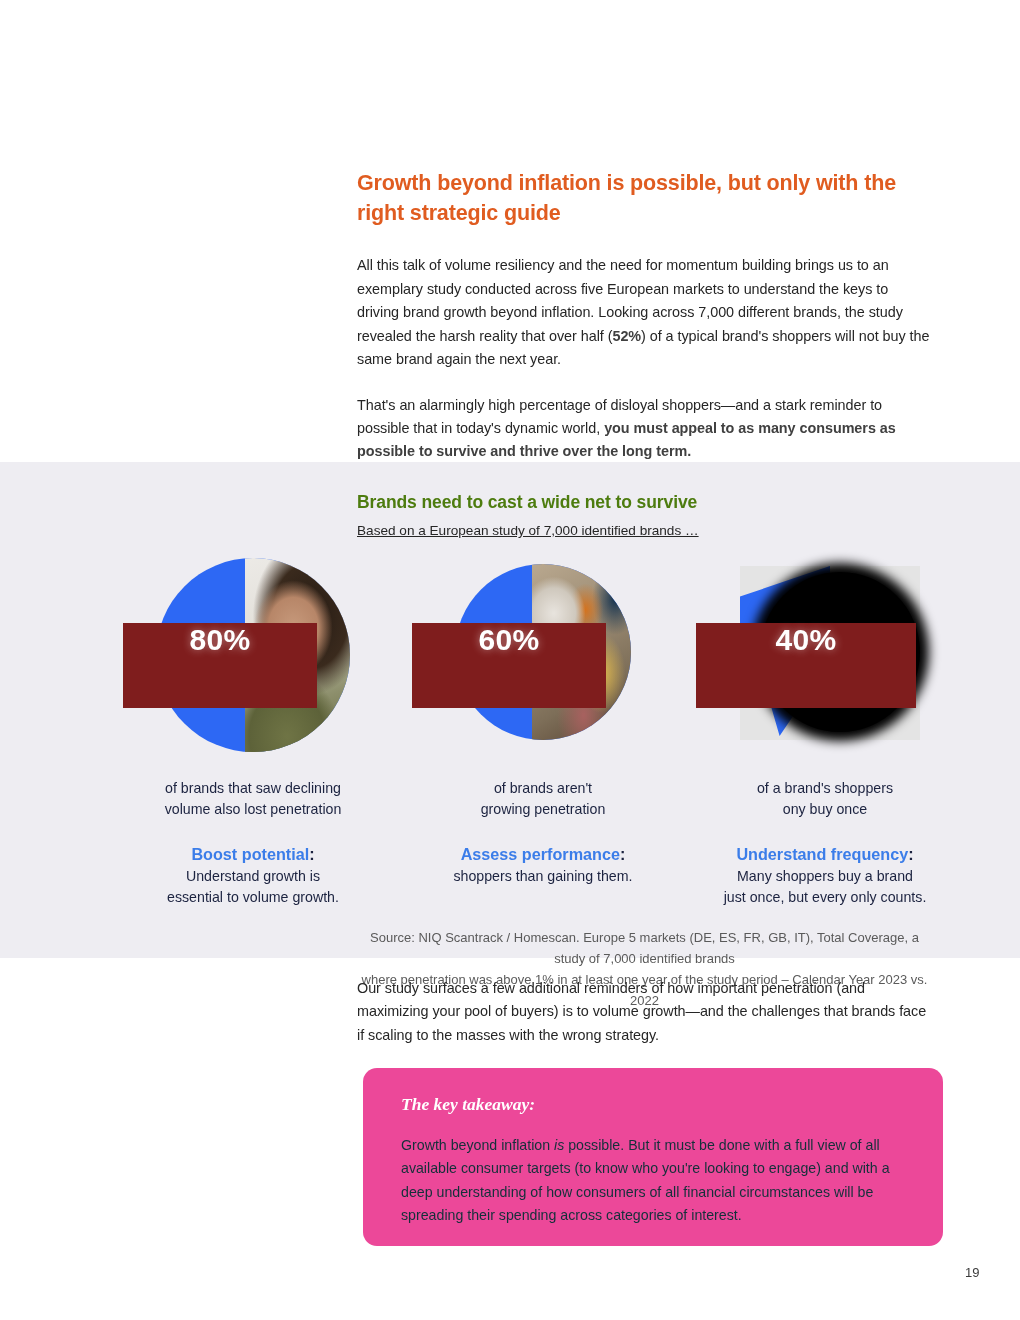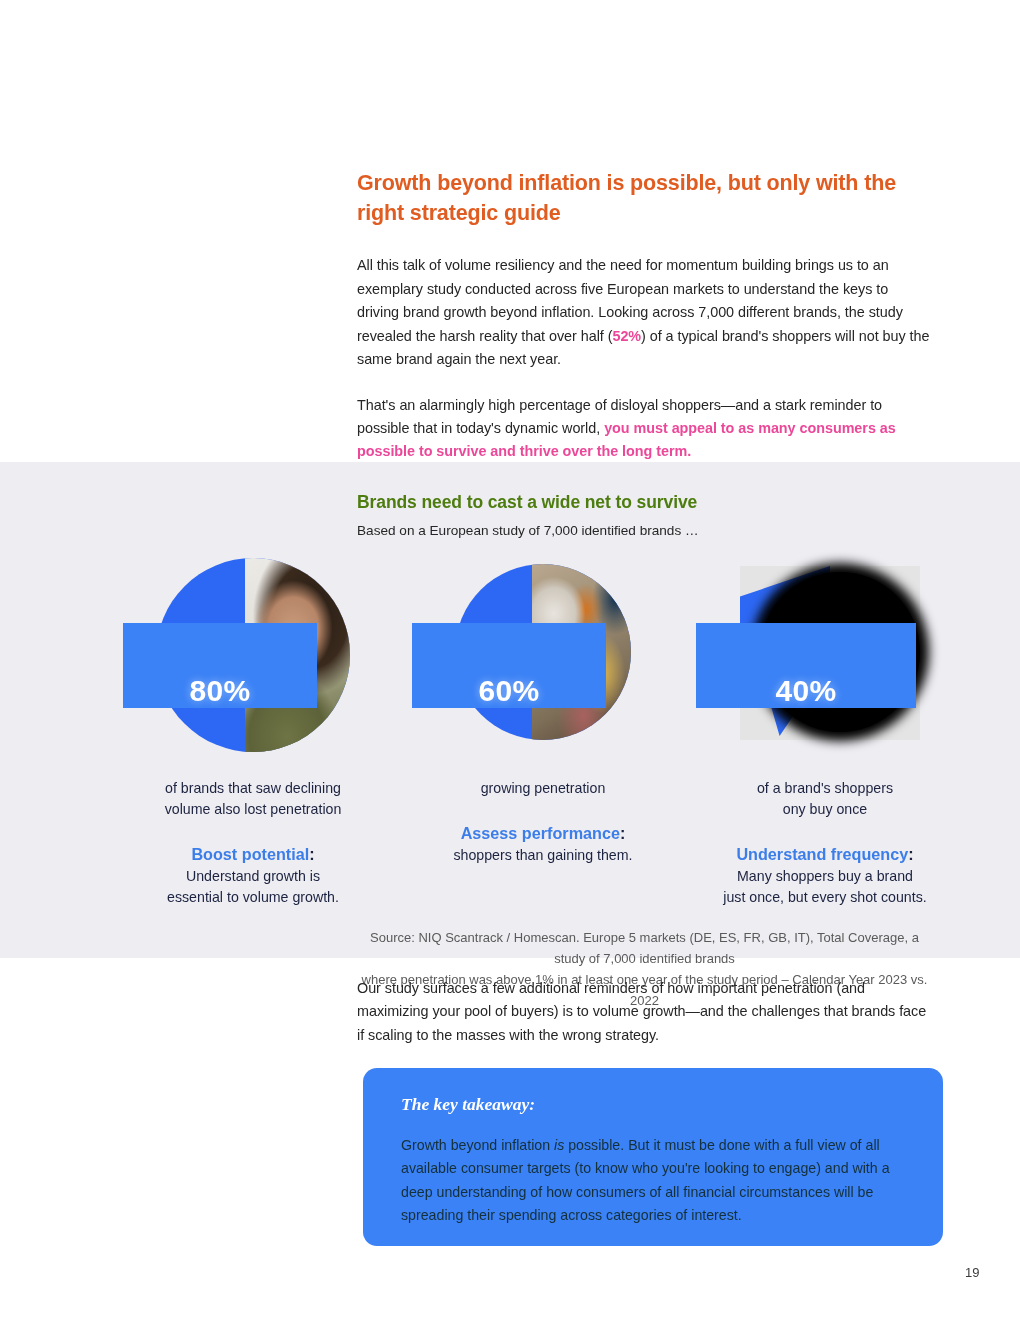--- a/index.html
+++ b/index.html
@@ -32,21 +32,21 @@
     margin: 0 0 26px 0;
   }
   .body-para {
     font-size: 14.4px;
     line-height: 1.63;
     color: #262626;
     margin: 0 0 22px 0;
     letter-spacing: -0.05px;
   }
   .body-para:last-child { margin-bottom: 0; }
-  .body-para b { font-weight: bold; color: #ec4899; }
+  .body-para b { font-weight: bold; color: #404040; }
 
   
   .gray-band {
     position: absolute;
     left: 0;
     top: 462px;
     width: 1020px;
     height: 496px;
     background: #EEEDF2;
   }
@@ -58,20 +58,21 @@
     font-size: 17.5px;
     font-weight: bold;
     letter-spacing: -0.1px;
   }
   .band-subheading {
     position: absolute;
     left: 357px;
     top: 61px;
     font-size: 13.6px;
     color: #262626;
+    text-decoration: underline;
   }
 
   
   .stats-row {
     position: absolute;
     left: 0;
     top: 96px;
     width: 1020px;
     height: 330px;
   }
@@ -139,23 +140,23 @@
   .black-disc {
     position: absolute;
     border-radius: 50%;
     background: #000;
     box-shadow: 0 0 11px 9px #000;
   }
 
   
   .pct-band {
     position: absolute;
-    background: #3b82f6;
+    background: #7f1d1d;
     display: flex;
-    align-items: flex-end;
+    align-items: flex-start;
     justify-content: center;
   }
   .pct-band .pct {
     color: #ffffff;
     font-size: 30px;
     font-weight: bold;
     letter-spacing: 0.4px;
     text-shadow: 0 0 9px rgba(255,255,255,0.45);
   }
   .pct-band.b3 { justify-content: center; }
@@ -199,21 +200,21 @@
     width: 575px;
   }
 
   
   .takeaway {
     position: absolute;
     left: 363px;
     top: 1068px;
     width: 580px;
     height: 178px;
-    background: #3b82f6;
+    background: #ec4899;
     border-radius: 14px;
     box-sizing: border-box;
     padding: 26px 38px 0 38px;
   }
   .takeaway-title {
     font-family: "Liberation Serif", serif;
     font-style: italic;
     font-weight: bold;
     font-size: 17.5px;
     color: #ffffff;
@@ -274,20 +275,21 @@
     <div class="stat-col c2">
       <div class="circle-wrap">
         <div class="disc" style="left:65px; top:6px; width:176px; height:176px;">
           <div class="photo photo-store"></div>
         </div>
         <div class="pct-band" style="left:22px; top:65px; width:194px; height:85px;">
           <span class="pct">60%</span>
         </div>
       </div>
       <div class="stat-caption">
+        <div>of brands aren't</div>
         <div>growing penetration</div>
       </div>
       <div class="stat-title"><span>Assess performance</span><span class="colon">:</span></div>
       <div class="stat-desc">
         <div>shoppers than gaining them.</div>
       </div>
     </div>
 
     <div class="stat-col c3">
       <div class="circle-wrap">
@@ -298,21 +300,21 @@
           <span class="pct">40%</span>
         </div>
       </div>
       <div class="stat-caption">
         <div>of a brand's shoppers</div>
         <div>ony buy once</div>
       </div>
       <div class="stat-title"><span>Understand frequency</span><span class="colon">:</span></div>
       <div class="stat-desc">
         <div>Many shoppers buy a brand</div>
-        <div>just once, but every shot counts.</div>
+        <div>just once, but every only counts.</div>
       </div>
     </div>
 
   </div>
 
   <div class="source-note">
     <div>Source: NIQ Scantrack / Homescan. Europe 5 markets (DE, ES, FR, GB, IT), Total Coverage, a study of 7,000 identified brands</div>
     <div>where penetration was above 1% in at least one year of the study period – Calendar Year 2023 vs. 2022</div>
   </div>
 </div>

